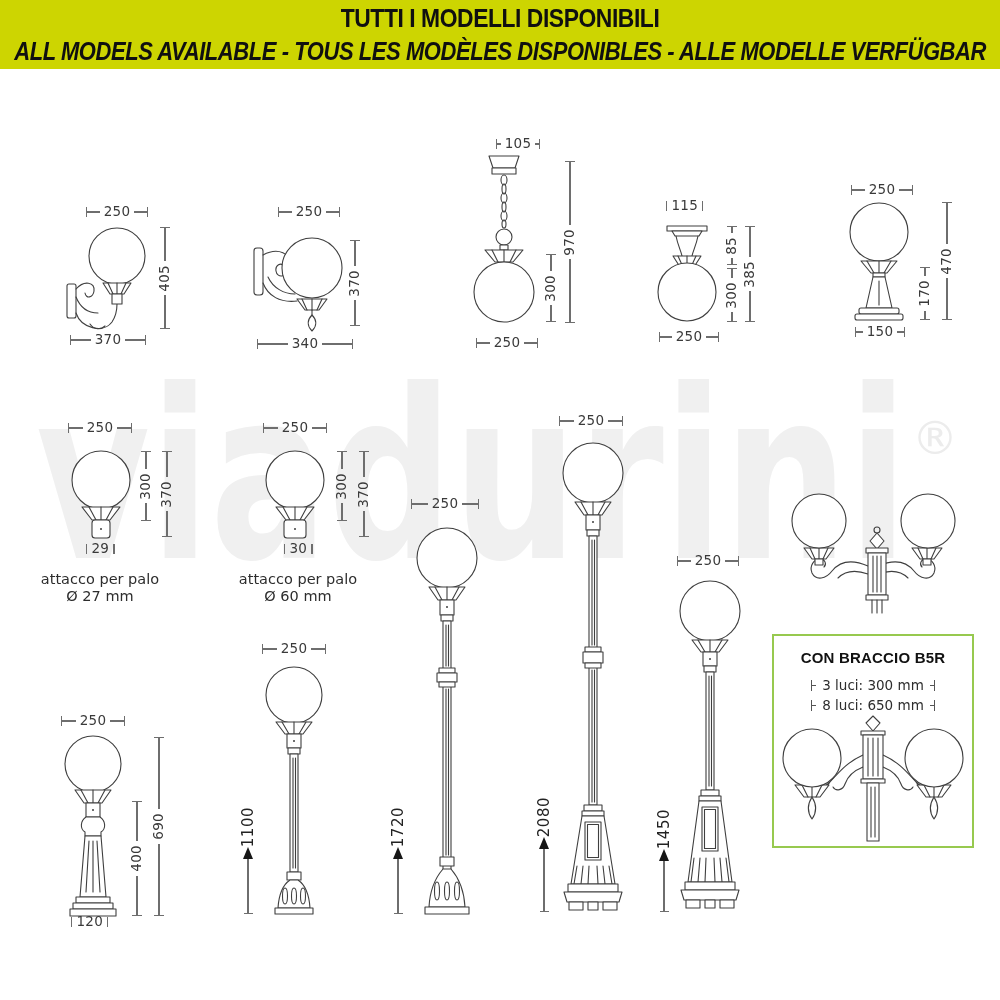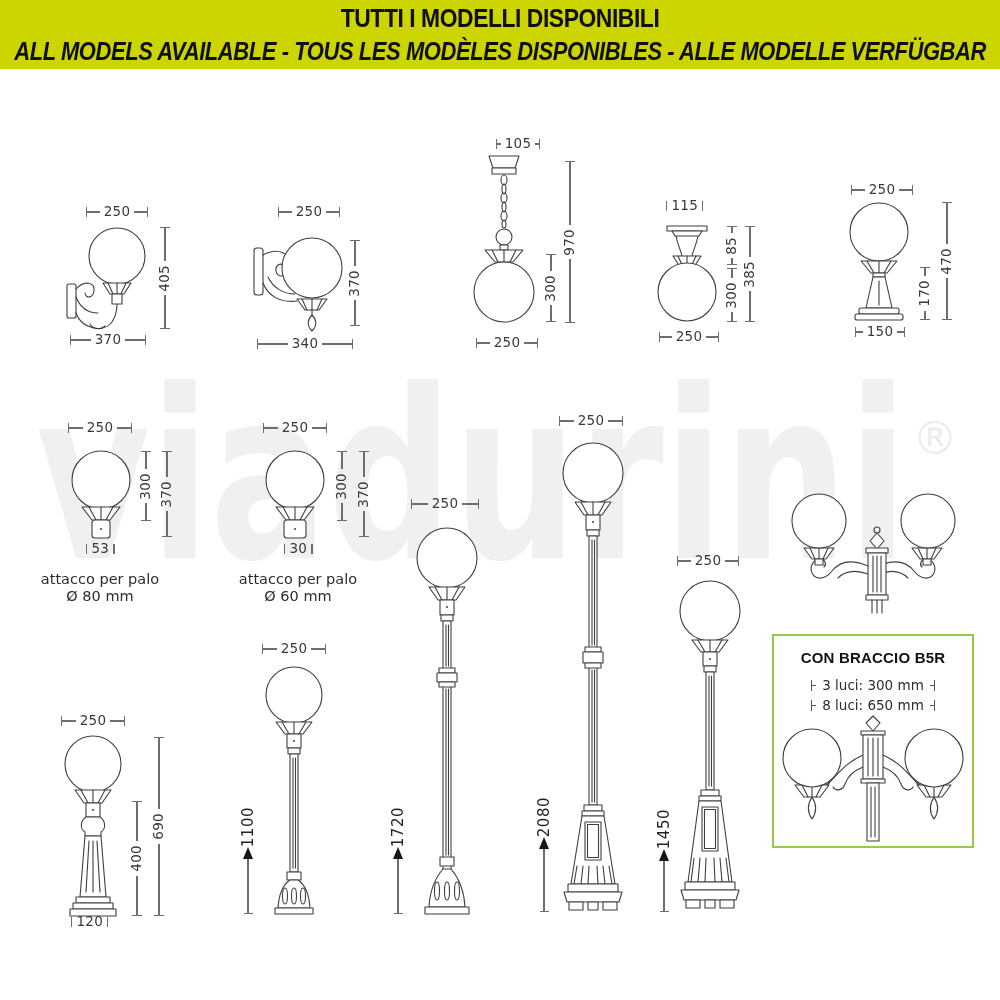--- a/index.html
+++ b/index.html
@@ -506,26 +506,26 @@
     </div>
   <div class="dimv" style="left:160px;top:451px;height:86px">
       <i class="t"></i>
       <i class="l"></i>
       <b class="n">370</b>
       <i class="l"></i>
       <i class="t"></i>
     </div>
   <div class="dimh" style="left:86px;top:542px;width:28px">
       <i class="t"></i>
-      <b class="n">53</b>
+      <b class="n">29</b>
       <i class="t"></i>
     </div>
   <div class="cap" style="left:38px;top:571px;width:124px">
     <div>attacco per palo</div>
-    <div>Ø 80 mm</div>
+    <div>Ø 27 mm</div>
   </div>
 
   <div class="dimh" style="left:263px;top:421px;width:64px">
       <i class="t"></i>
       <i class="l"></i>
       <b class="n">250</b>
       <i class="l"></i>
       <i class="t"></i>
     </div>
   <div class="dimv" style="left:335px;top:451px;height:70px">

